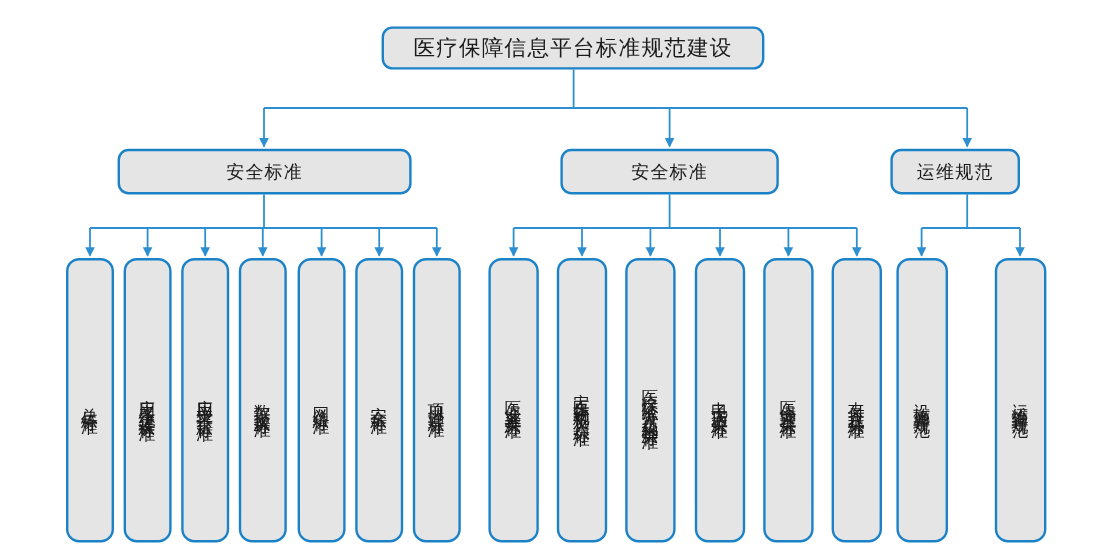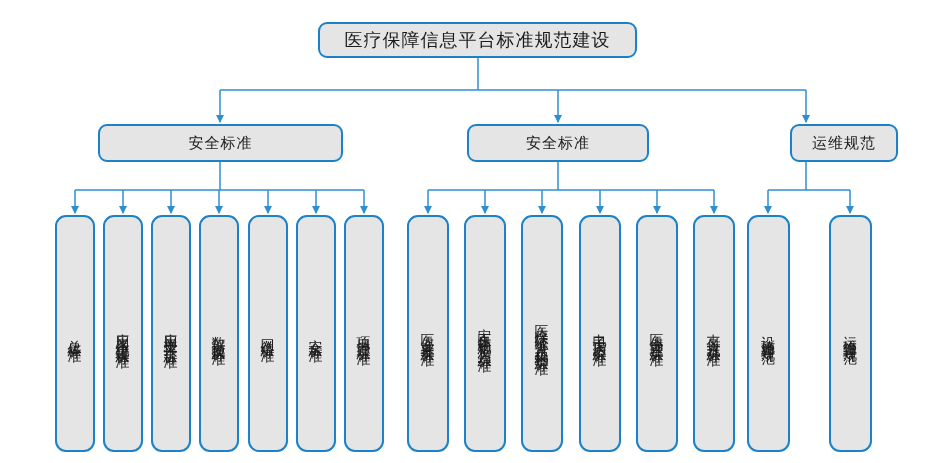--- a/index.html
+++ b/index.html
@@ -33,21 +33,21 @@
     letter-spacing: 1px;
   }
   .group-node {
     top: 124px; height: 38px;
     border-radius: 9px;
     font-size: 15px;
     letter-spacing: 1px;
   }
   .group-tech { left: 98px;  width: 245px; }
   .group-biz  { left: 467px; width: 182px; }
-  .group-ops  { left: 742px; width: 108px; margin-left: 48px; }
+  .group-ops  { left: 742px; width: 108px; }
   .leaf-node {
     top: 215px; height: 237px;
     border-radius: 11px;
     font-size: 14px;
   }
   .leaf-text {
     writing-mode: vertical-rl;
     text-orientation: upright;
     letter-spacing: 3px;
     line-height: 1;

